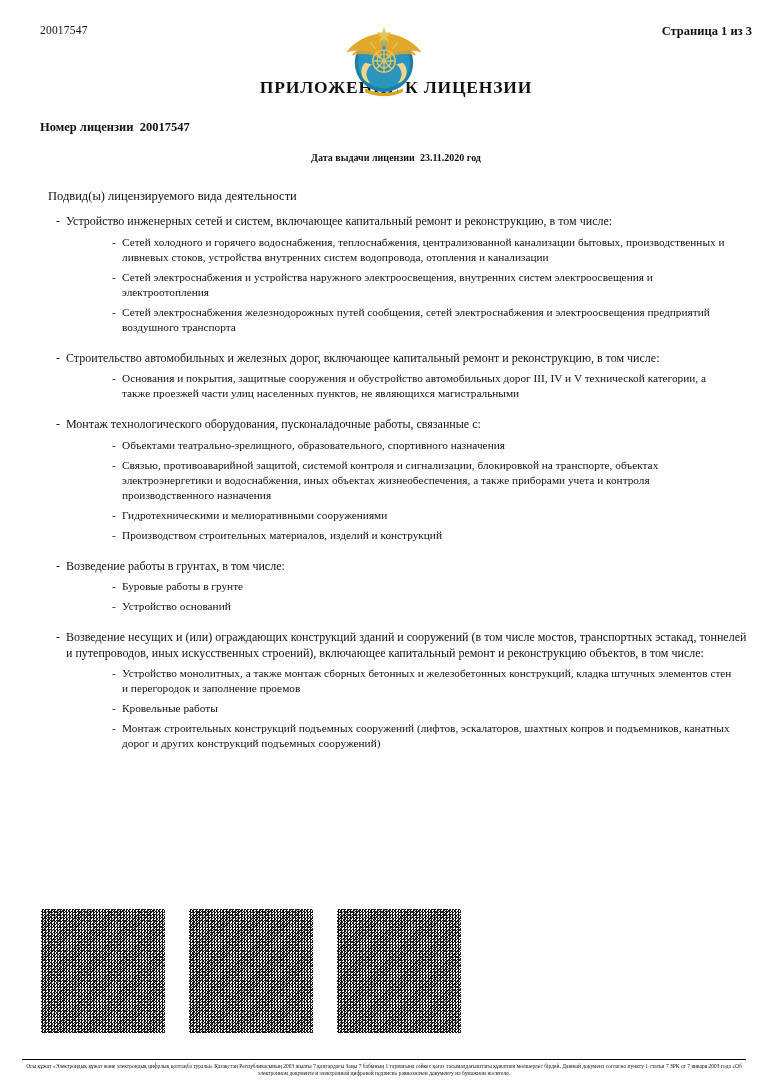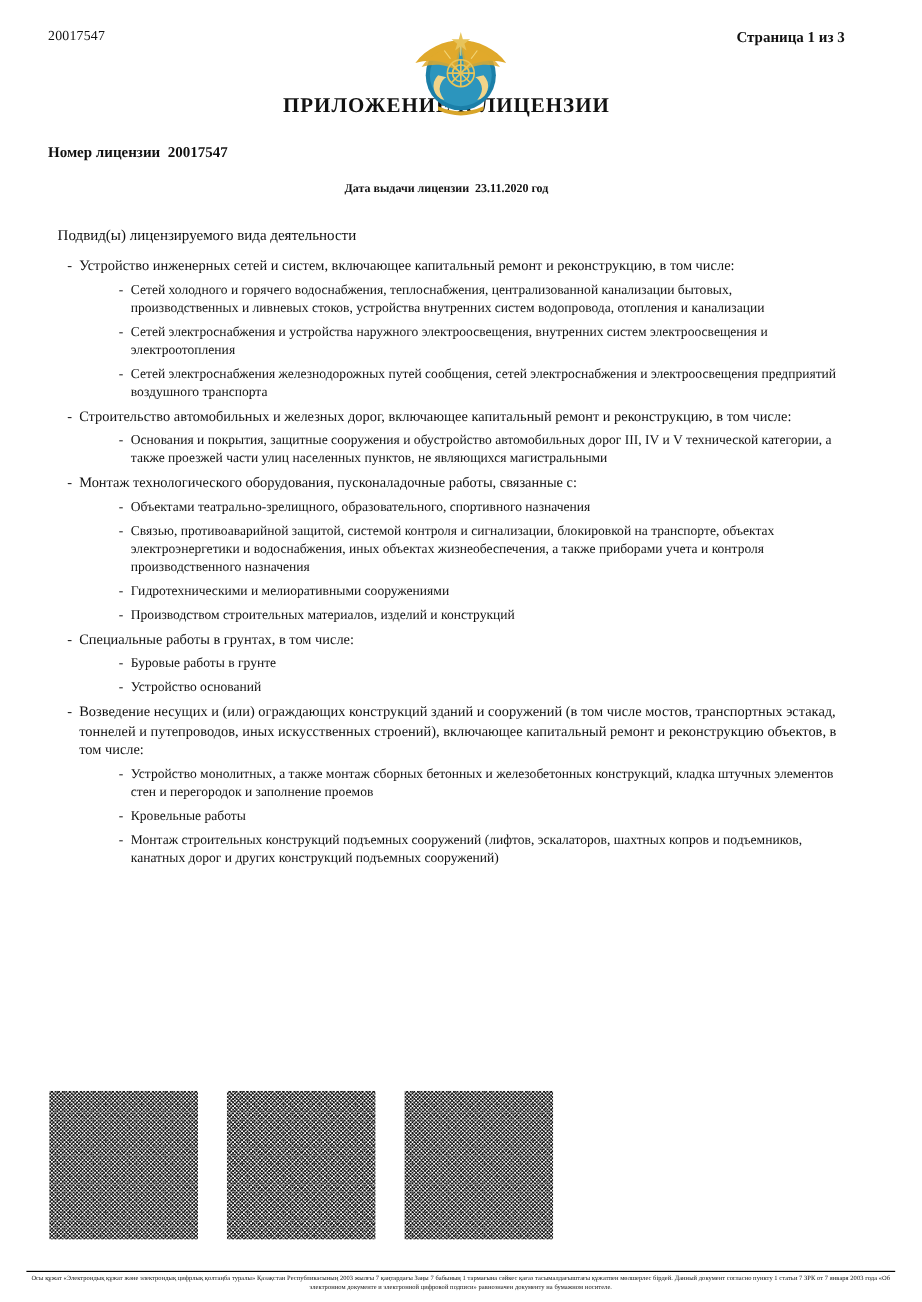--- a/index.html
+++ b/index.html
@@ -13,21 +13,21 @@
     font-family: "Liberation Serif", serif;
     color: #111;
     position: relative;
     overflow: hidden;
   }
   .page {
     width: 768px;
     height: 1085px;
     position: relative;
     box-sizing: border-box;
-    padding: 22px 64px 0 40px;
+    padding: 22px 16px 0 40px;
   }
   .header-row {
     display: flex;
     justify-content: space-between;
     align-items: flex-start;
     font-size: 11.5px;
   }
   .header-left {
     font-family: "Liberation Serif", serif;
     font-size: 11.5px;
@@ -79,21 +79,21 @@
     margin-top: 26px;
     margin-left: 8px;
   }
   ul.lvl1 {
     list-style: none;
     margin: 10px 0 0 0;
     padding: 0 0 0 16px;
   }
   ul.lvl2 {
     list-style: none;
-    margin: 3px;
+    margin: 16px;
     padding: 0 0 0 30px;
   }
   ul.lvl1 > li {
     position: relative;
     font-size: 12px;
     line-height: 15.5px;
     margin-bottom: 5px;
     padding-left: 10px;
   }
   ul.lvl2 > li {
@@ -231,21 +231,21 @@
     <li>
       <span>Монтаж технологического оборудования, пусконаладочные работы, связанные с:</span>
       <ul class="lvl2">
         <li><span>Объектами театрально-зрелищного, образовательного, спортивного назначения</span></li>
         <li><span>Связью, противоаварийной защитой, системой контроля и сигнализации, блокировкой на транспорте, объектах электроэнергетики и водоснабжения, иных объектах жизнеобеспечения, а также приборами учета и контроля производственного назначения</span></li>
         <li><span>Гидротехническими и мелиоративными сооружениями</span></li>
         <li><span>Производством строительных материалов, изделий и конструкций</span></li>
       </ul>
     </li>
     <li>
-      <span>Специальные работы в грунтах, в том числе:</span>
+      <span>Возведение работы в грунтах, в том числе:</span>
       <ul class="lvl2">
         <li><span>Буровые работы в грунте</span></li>
         <li><span>Устройство оснований</span></li>
       </ul>
     </li>
     <li>
       <span>Возведение несущих и (или) ограждающих конструкций зданий и сооружений (в том числе мостов, транспортных эстакад, тоннелей и путепроводов, иных искусственных строений), включающее капитальный ремонт и реконструкцию объектов, в том числе:</span>
       <ul class="lvl2">
         <li><span>Устройство монолитных, а также монтаж сборных бетонных и железобетонных конструкций, кладка штучных элементов стен и перегородок и заполнение проемов</span></li>
         <li><span>Кровельные работы</span></li>

